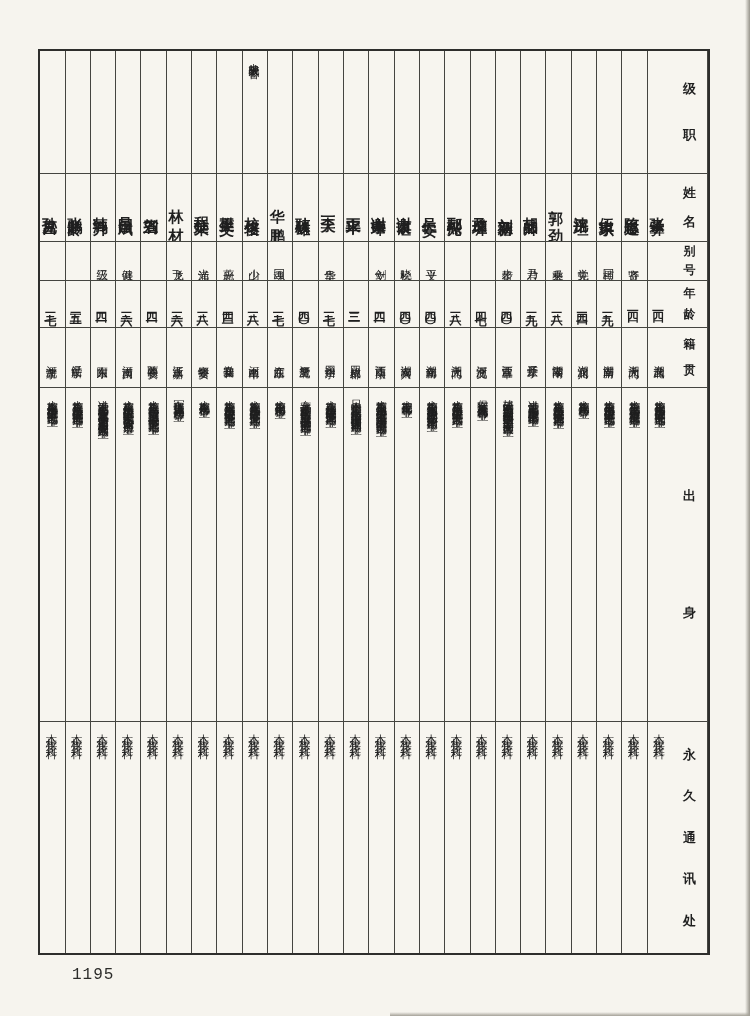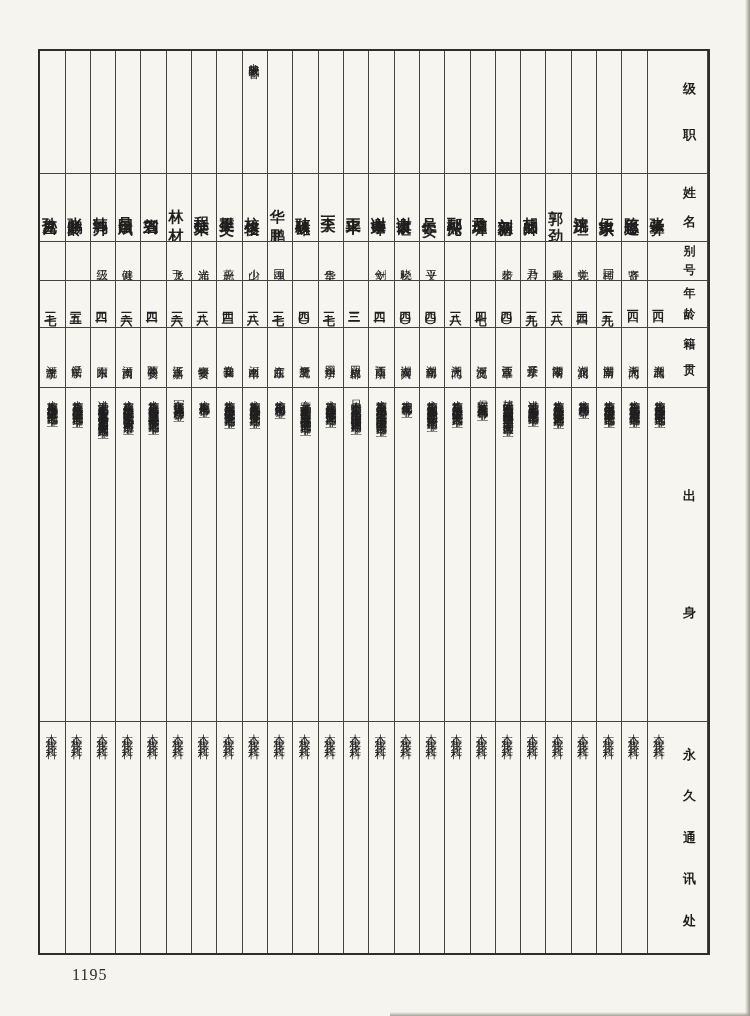--- a/index.html
+++ b/index.html
@@ -35,21 +35,21 @@
   .hcell{border-bottom:1px solid #454540;box-sizing:border-box;
          display:flex;flex-direction:column;justify-content:space-evenly;align-items:center;
          font-size:13px;font-weight:700;}
   .hcell:last-child{border-bottom:none;}
   .hcell.rank{height:123px;}  .hcell.name{height:68px;}
   .hcell.alias{height:39px;font-size:12px;} .hcell.age{height:47px;font-size:12px;}
   .hcell.native{height:60px;font-size:12px;} .hcell.bg{height:334px;}
   .hcell.addr{flex:1;}
 
   .page-number{position:absolute;left:72px;top:966px;font-size:16px;color:#2c2c2a;
-       letter-spacing:1px;font-family:Liberation Serif, serif;}
+       letter-spacing:1px;font-family:Liberation Mono, monospace;}
 </style>
 </head>
 <body>
 
 <div class="page">
 
   <div class="register">
 
     <div class="col header-col">
       <div class="hcell rank vspread">

